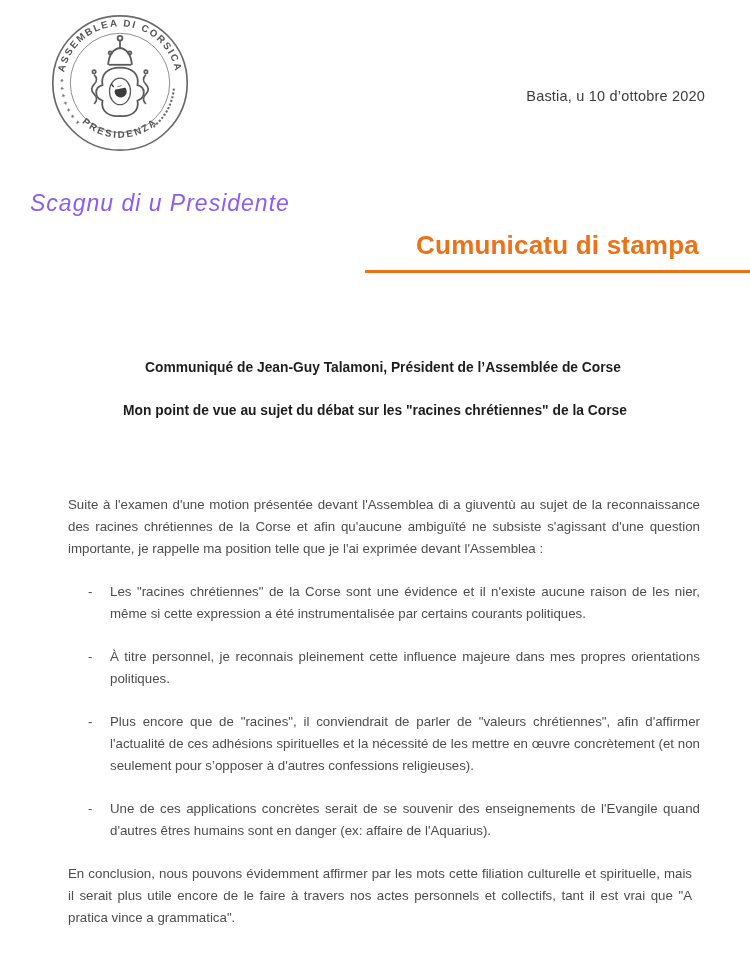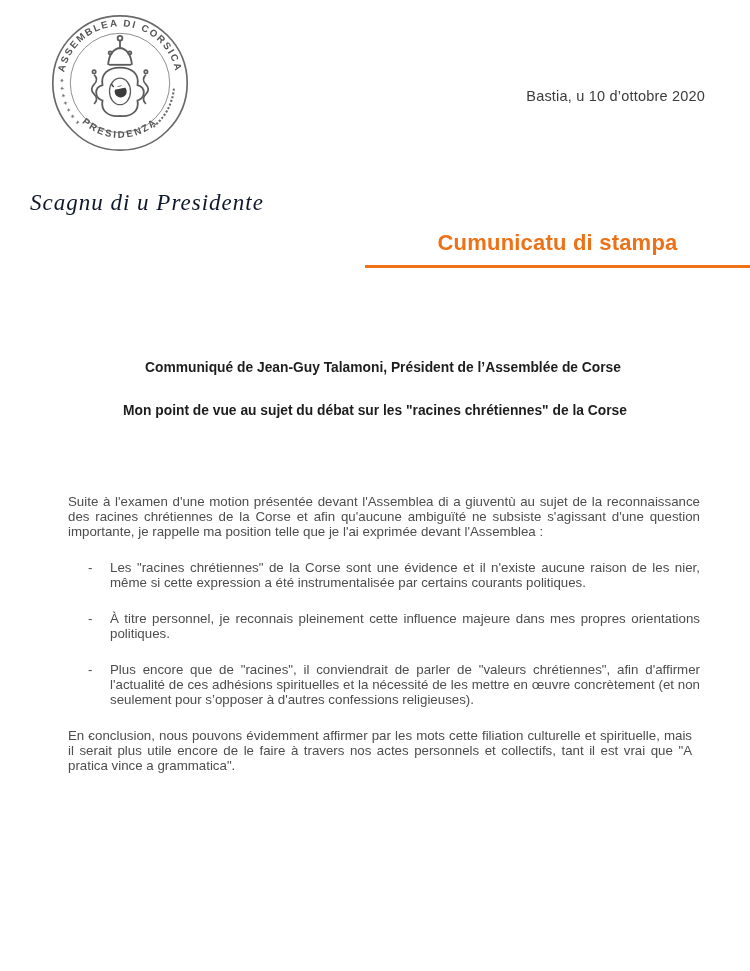--- a/index.html
+++ b/index.html
@@ -31,39 +31,39 @@
     font-size: 14.5px;
     color: #3c3c3c;
     letter-spacing: 0.2px;
   }
 
   
   .office-script {
     position: absolute;
     left: 30px;
     top: 190px;
-    font-family: Liberation Serif, serif;
+    font-family: Liberation Sans, sans-serif;
     font-style: italic;
     font-size: 23px;
-    color: #0f172a;
+    color: #8b5cf6;
     letter-spacing: 1px;
   }
 
   
   .press-heading-block {
     position: absolute;
     left: 365px;
     width: 385px;
     top: 230px;
     text-align: center;
     border-bottom: 3px solid #ed7117;
     padding-bottom: 9px;
   }
   .press-heading {
-    font-size: 22px;
+    font-size: 26px;
     font-weight: bold;
     color: #ed7117;
     letter-spacing: 0.2px;
   }
 
   
   .doc-title-1 {
     position: absolute;
     top: 360px;
     left: 0; right: 0;
@@ -83,21 +83,21 @@
     color: #1d1d1d;
   }
 
   
   .body-text {
     position: absolute;
     left: 68px;
     width: 632px;
     top: 494px;
     font-size: 13.3px;
-    line-height: 15px;
+    line-height: 22px;
     text-align: justify;
     color: #4d4d4d;
   }
   .intro-para { margin: 0 0 21px 0; }
   .conclusion-para { margin: 21px 8px 0 0; }
   .bullet-list { margin: 0; padding: 0; }
   .bullet-item {
     position: relative;
     padding-left: 42px;
     margin-bottom: 21px;
@@ -190,19 +190,20 @@
           <span>À titre personnel, je reconnais pleinement cette influence majeure dans mes propres orientations politiques.</span>
         </div>
 
         <div class="bullet-item">
           <span class="bullet-marker">-</span>
           <span>Plus encore que de "racines", il conviendrait de parler de "valeurs chrétiennes", afin d'affirmer l'actualité de ces adhésions spirituelles et la nécessité de les mettre en œuvre concrètement (et non seulement pour s’opposer à d'autres confessions religieuses).</span>
         </div>
 
         <div class="bullet-item">
           <span class="bullet-marker">-</span>
+          <span>Une de ces applications concrètes serait de se souvenir des enseignements de l'Evangile quand d'autres êtres humains sont en danger (ex: affaire de l'Aquarius).</span>
         </div>
       </div>
 
     <p class="conclusion-para">En conclusion, nous pouvons évidemment affirmer par les mots cette filiation culturelle et spirituelle, mais il serait plus utile encore de le faire à travers nos actes personnels et collectifs, tant il est vrai que "A pratica vince a grammatica".</p>
   </div>
 
 </div>
 
 </body></html>

